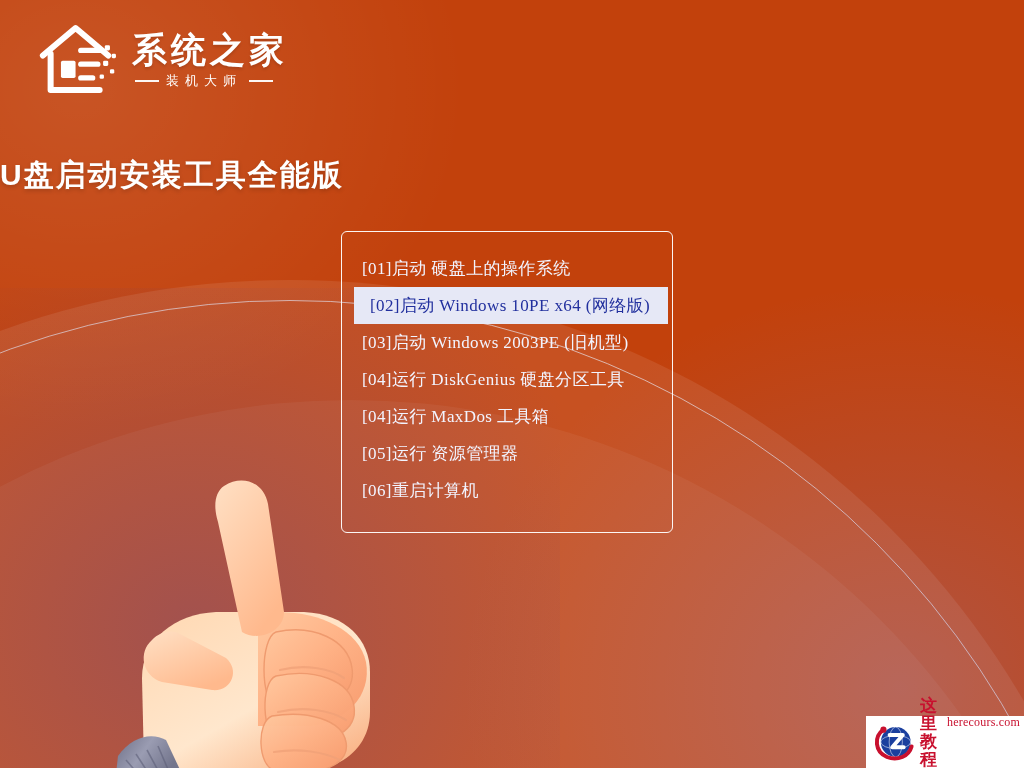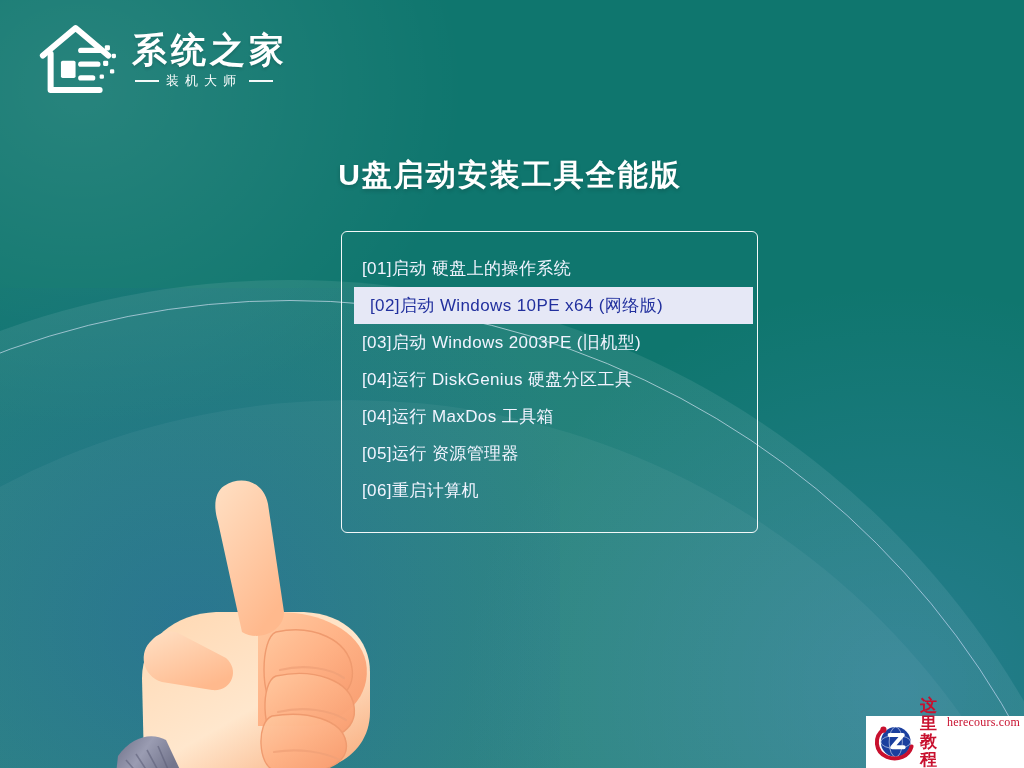--- a/index.html
+++ b/index.html
@@ -5,21 +5,21 @@
   * { margin:0; padding:0; box-sizing:border-box; }
   html, body {
     width:1024px; height:768px;
     overflow:hidden;
     font-family:"Liberation Sans","DejaVu Sans",sans-serif;
   }
 
   #screen {
     position:relative;
     width:1024px; height:768px;
-    background:#0f766e;
+    background:#c2410c;
     overflow:hidden;
   }
 
   
   .bg-layer { position:absolute; inset:0; pointer-events:none; }
 
   .arc-band {
     position:absolute;
     width:1700px; height:1700px;
     left:-560px; top:280px;
@@ -85,36 +85,37 @@
     background:#ffffff; opacity:0.95;
   }
   #brand-sub .sub-text {
     color:#ffffff; font-size:13px; letter-spacing:6px; font-weight:normal;
   }
 
   
   #page-title {
     position:absolute;
     left:0; right:4px; top:155px;
-    text-align:center;
+    text-align:left;
     color:#ffffff;
     font-size:30px;
     font-weight:bold;
     letter-spacing:2px;
     text-shadow:0 2px 4px rgba(0,0,0,0.18);
   }
 
   
   #menu-box {
     position:absolute;
     left:341px; top:231px;
-    width:417px; height:302px;
+    width:332px; height:302px;
     border:1.6px solid rgba(255,255,255,0.95);
     border-radius:6px;
     padding:18px 0 0 0;
+    font-family:Liberation Serif, serif;
   }
   .menu-row {
     height:37px;
     display:flex; align-items:center;
     padding-left:16px;
     margin:0 4px;
     color:#f2f4ff;
     font-size:17px;
     letter-spacing:0.4px;
     white-space:nowrap;

